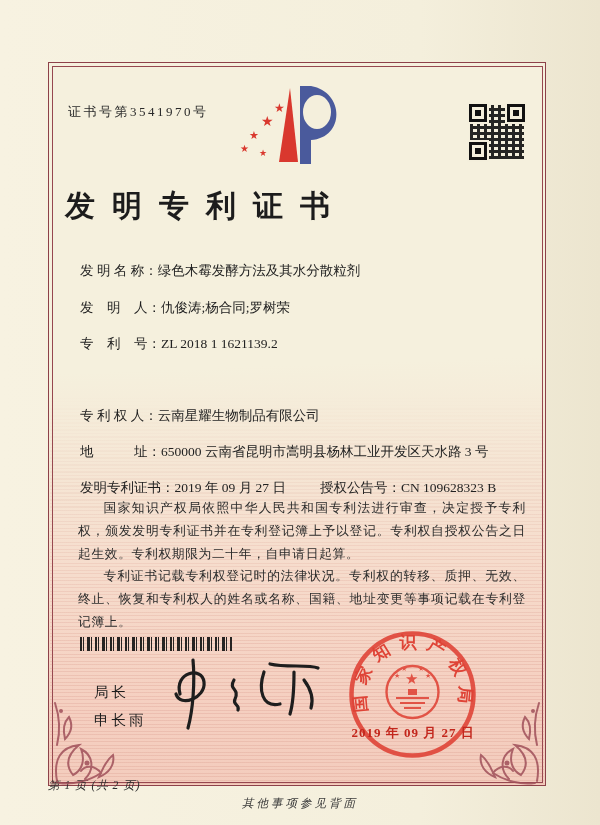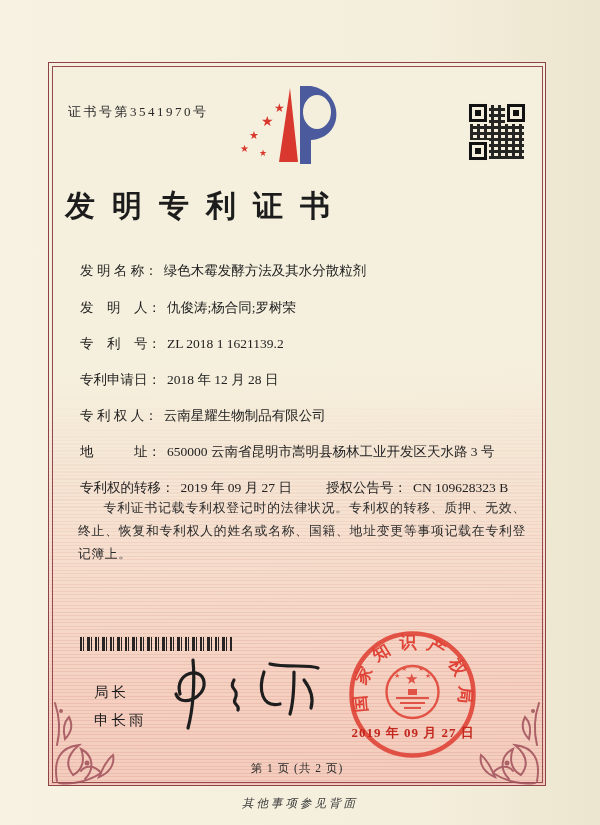--- a/index.html
+++ b/index.html
@@ -22,36 +22,36 @@
   .qr .dots{position:absolute;inset:1px;opacity:.92;
         background:repeating-linear-gradient(90deg,#141414 0 3px,transparent 3px 7px),
                    repeating-linear-gradient(0deg,#141414 0 3px,transparent 3px 6px);}
   .finder{position:absolute;width:12px;height:12px;border:3px solid #111;background:#f4efdc;box-shadow:0 0 0 2px #f4efdc;}
   .finder::after{content:"";position:absolute;left:3px;top:3px;width:6px;height:6px;background:#111;}
   .f-tl{left:0;top:0}.f-tr{right:0;top:0}.f-bl{left:0;bottom:0}
   .title{position:absolute;left:48px;top:186px;width:498px;margin:0;
          font-size:30px;font-weight:600;color:#1c1c1c;letter-spacing:17px;text-indent:17px;}
   .frow{position:absolute;left:80px;width:450px;font-size:13.5px;color:#222;white-space:nowrap;}
   .flabel{color:#1f1f1f;}
-  .fvalue{margin-left:6px;color:#222;}
+  .fvalue{margin-left:0;color:#222;}
   .frow .second{margin-left:34px;}
   .paras{position:absolute;left:78px;top:497px;width:448px;font-size:12.8px;line-height:1.78;
          color:#2b2b2b;text-align:justify;letter-spacing:.6px;}
   .paras p{margin:0;text-indent:2em;}
   .barcode{position:absolute;left:80px;top:637px;width:153px;height:14px;opacity:.92;
          background:repeating-linear-gradient(90deg,#151515 0 2px,transparent 2px 3px,#151515 3px 4px,
             transparent 4px 7px,#151515 7px 10px,transparent 10px 11px,#151515 11px 12px,transparent 12px 15px);}
   .officer-title{position:absolute;left:94px;top:683px;font-size:14.5px;letter-spacing:3px;color:#1d1d1d;}
   .officer-name{position:absolute;left:94px;top:711px;font-size:14.5px;letter-spacing:3px;color:#1d1d1d;}
   .signature{position:absolute;left:152px;top:652px;width:185px;height:88px;}
   .seal{position:absolute;left:340px;top:622px;width:145px;height:145px;opacity:.93;}
   .seal-date{position:absolute;left:343px;top:724px;width:140px;text-align:center;
          font-size:13px;font-weight:bold;color:#c3271d;letter-spacing:1px;}
-  .pagenum{position:absolute;left:48px;top:761px;width:498px;text-align:center;font-size:11.5px;
-         letter-spacing:1px;color:#2e2e2e;}
+  .pagenum{position:absolute;left:48px;top:778px;width:498px;text-align:left;font-size:11.5px;
+         letter-spacing:1px;color:#2e2e2e;font-style:italic;}
   .backnote{position:absolute;left:0;top:796px;width:600px;text-align:center;font-size:11.5px;
          letter-spacing:3px;color:#3a3a3a;font-style:italic;}
   .orn{position:absolute;width:88px;height:100px;color:#a0505a;}
   .orn-bl{left:51px;top:685px;}
   .orn-br{left:455px;top:685px;transform:scaleX(-1);}
 </style>
 </head>
 <body>
 
 <div class="paper">
@@ -84,34 +84,32 @@
 
   <div class="frow" style="top:262px">
     <span class="flabel">发 明 名 称：</span><span class="fvalue">绿色木霉发酵方法及其水分散粒剂</span>
   </div>
   <div class="frow" style="top:299px">
     <span class="flabel">发　明　人：</span><span class="fvalue">仇俊涛;杨合同;罗树荣</span>
   </div>
   <div class="frow" style="top:335px">
     <span class="flabel">专　利　号：</span><span class="fvalue">ZL 2018 1 1621139.2</span>
   </div>
-  <div class="frow" style="top:371px">
-    <span class="flabel">专利申请日：</span><span class="fvalue">2018 年 12 月 28 日</span>
-  </div>
   <div class="frow" style="top:407px">
     <span class="flabel">专 利 权 人：</span><span class="fvalue">云南星耀生物制品有限公司</span>
   </div>
   <div class="frow" style="top:443px">
     <span class="flabel">地　　　址：</span><span class="fvalue">650000 云南省昆明市嵩明县杨林工业开发区天水路 3 号</span>
   </div>
   <div class="frow" style="top:479px">
-    <span class="flabel">专利权的转移：</span><span class="fvalue">2019 年 09 月 27 日</span><span class="flabel second">授权公告号：</span><span class="fvalue">CN 109628323 B</span>
+    <span class="flabel">发明专利证书：</span><span class="fvalue">2019 年 09 月 27 日</span><span class="flabel second">授权公告号：</span><span class="fvalue">CN 109628323 B</span>
   </div>
 
   <div class="paras">
+    <p>国家知识产权局依照中华人民共和国专利法进行审查，决定授予专利权，颁发发明专利证书并在专利登记簿上予以登记。专利权自授权公告之日起生效。专利权期限为二十年，自申请日起算。</p>
     <p>专利证书记载专利权登记时的法律状况。专利权的转移、质押、无效、终止、恢复和专利权人的姓名或名称、国籍、地址变更等事项记载在专利登记簿上。</p>
   </div>
 
   <div class="barcode"></div>
 
   <div class="officer-title">局长</div>
   <div class="officer-name">申长雨</div>
 
   <svg class="signature" viewBox="0 0 185 88">
     <g fill="none" stroke="#1e1e1e" stroke-width="3.2" stroke-linecap="round" stroke-linejoin="round">

